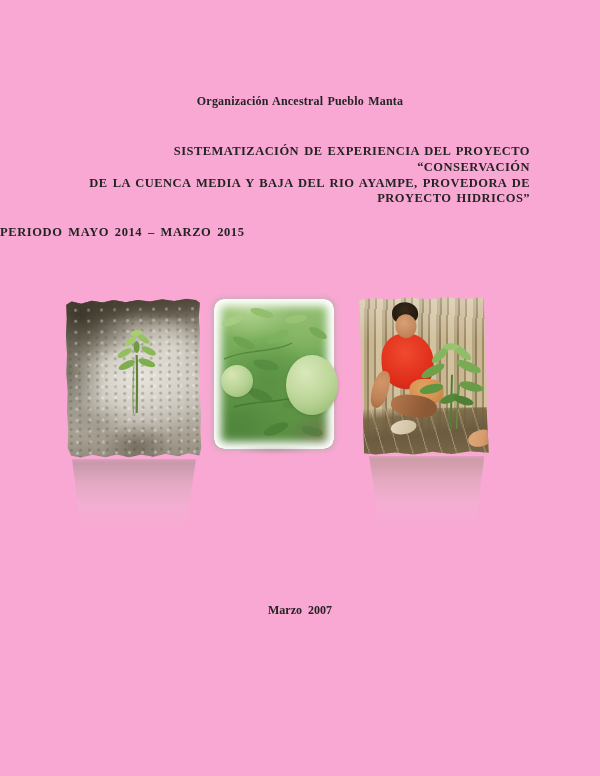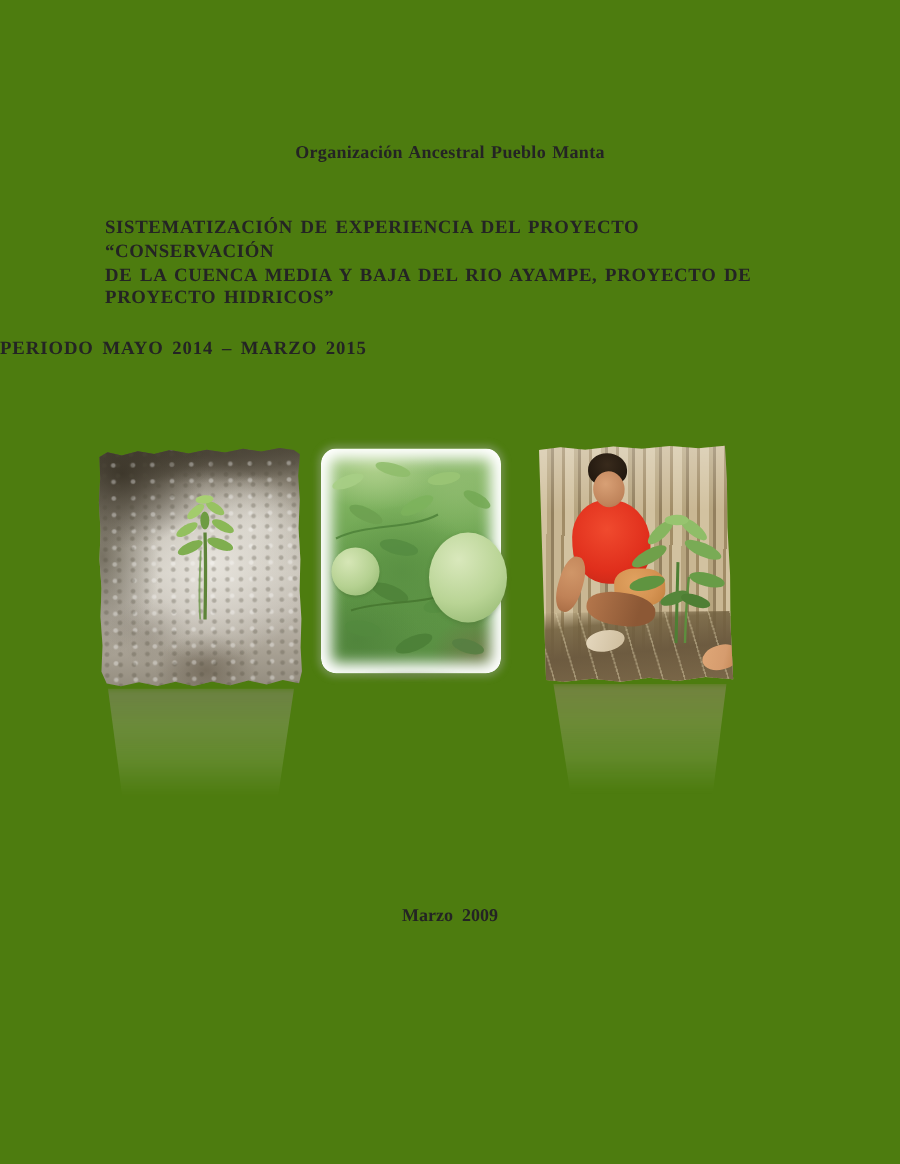--- a/index.html
+++ b/index.html
@@ -1,27 +1,27 @@
 <!DOCTYPE html>
 <html><head>
 <meta charset="utf-8">
 <style>
   html, body { margin:0; padding:0; background:#ffffff; }
   .page {
-    position:relative; width:600px; height:776px; background:#4d7c0f;
+    position:relative; width:600px; height:776px; background:#f9a8d4;
     overflow:hidden;
     font-family:"Liberation Serif","DejaVu Serif",serif;
     color:#242424;
   }
   .org-line {
     position:absolute; top:94px; left:0; width:600px; text-align:center;
     font-weight:bold; font-size:12px; letter-spacing:0.2px; word-spacing:1px;
   }
   .main-title {
-    position:absolute; top:144px; left:70px; width:460px; text-align:left;
+    position:absolute; top:144px; left:70px; width:460px; text-align:right;
     font-weight:bold; font-size:12.5px; line-height:15.8px;
     letter-spacing:0.45px; word-spacing:1.5px;
   }
   .period-line {
     position:absolute; top:225px; left:0; width:600px; text-align:left;
     font-weight:bold; font-size:12.5px; letter-spacing:0.6px; word-spacing:2px;
   }
   .date-footer {
     position:absolute; top:603px; left:0; width:600px; text-align:center;
     font-weight:bold; font-size:12px; white-space:pre;
@@ -164,21 +164,21 @@
 </style>
 </head>
 <body>
 
 <div class="page">
 
   <div class="org-line">Organización Ancestral Pueblo Manta</div>
 
   <div class="main-title">
     <div>SISTEMATIZACIÓN DE EXPERIENCIA DEL PROYECTO “CONSERVACIÓN</div>
-    <div>DE LA CUENCA MEDIA Y BAJA DEL RIO AYAMPE, PROYECTO DE</div>
+    <div>DE LA CUENCA MEDIA Y BAJA DEL RIO AYAMPE, PROVEDORA DE</div>
     <div>PROYECTO HIDRICOS”</div>
   </div>
 
   <div class="period-line">PERIODO MAYO 2014 – MARZO 2015</div>
 
   <div class="photo1" aria-label="Green seedling sprouting from whitish rocky mud">
     <div class="p1-speckle"></div>
     <svg class="p1-plant" width="40" height="88" viewBox="0 0 40 88">
       <path d="M19.2,86 C19.6,70 20.4,55 20,28" stroke="#5d8438" stroke-width="2.2" fill="none"></path>
       <path d="M16,86 C15,70 16,58 17,40" stroke="#6d9848" stroke-width="1.2" fill="none" opacity="0.8"></path>
@@ -242,15 +242,15 @@
         <ellipse cx="44" cy="12" rx="11" ry="4" transform="rotate(40 44 12)" fill="#8fbd68"></ellipse>
         <ellipse cx="33" cy="6" rx="8" ry="3.5" fill="#97c46f"></ellipse>
         <ellipse cx="30" cy="58" rx="10" ry="4" transform="rotate(-20 30 58)" fill="#55863a"></ellipse>
         <ellipse cx="44" cy="60" rx="10" ry="4" transform="rotate(18 44 60)" fill="#4e7f34"></ellipse>
       </g>
     </svg>
     <div class="p3-arm2"></div>
   </div>
   <div class="reflection refl3"></div>
 
-  <div class="date-footer">Marzo  2009</div>
+  <div class="date-footer">Marzo  2007</div>
 
 </div>
 
 </body></html>

